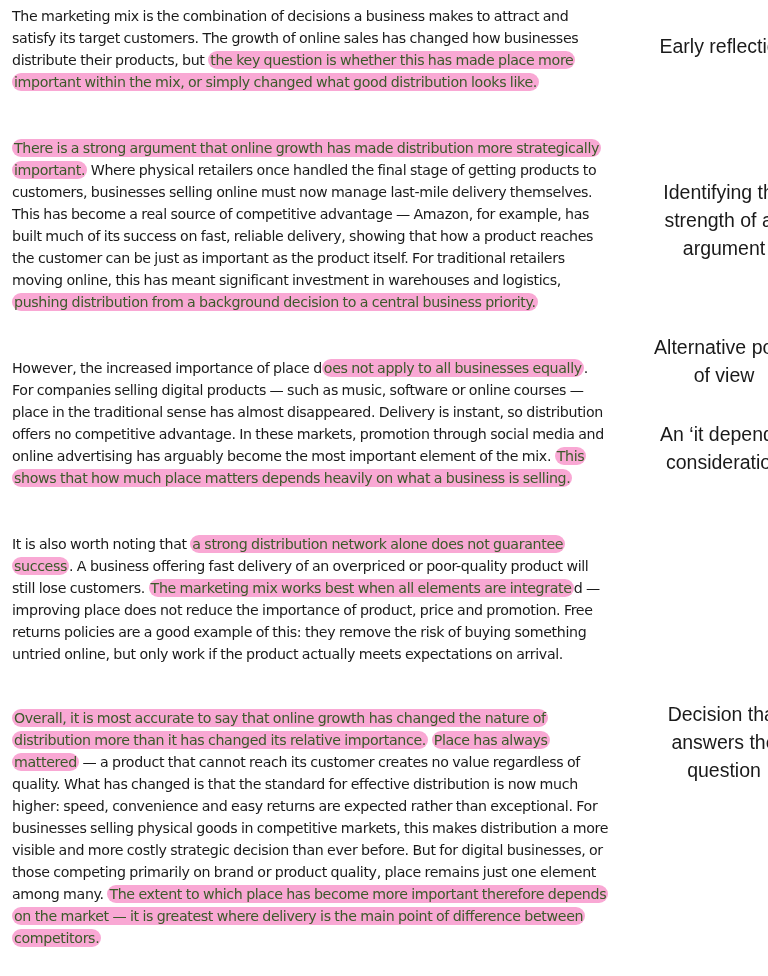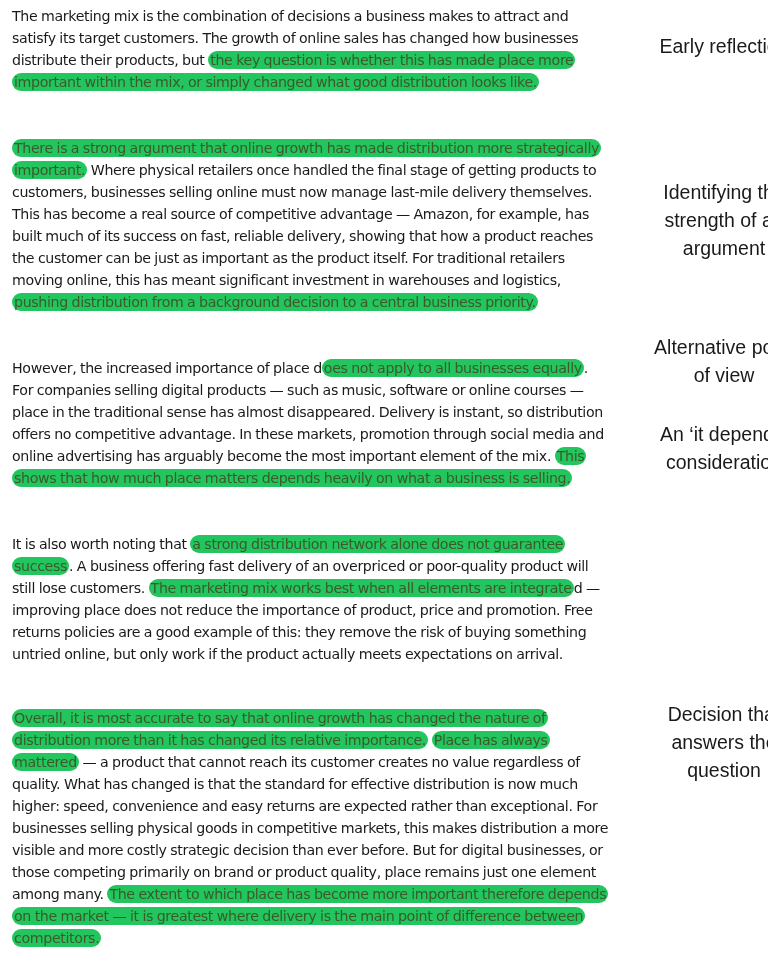--- a/index.html
+++ b/index.html
@@ -5,21 +5,21 @@
   html, body { margin: 0; padding: 0; background: #ffffff; }
   body { width: 768px; height: 976px; position: relative; overflow: hidden; }
   .essay {
     position: absolute; left: 12px; top: 5px; width: 600px;
     font-family: "DejaVu Sans", sans-serif;
     font-size: 14.2px; line-height: 22px; color: #1a1a1a;
     letter-spacing: -0.35px; word-spacing: -0.5px;
   }
   .para { margin: 0; }
   .hl {
-    background: #22c55e; color: #3b5a2a;
+    background: #f9a8d4; color: #3b5a2a;
     border-radius: 10px;
     box-decoration-break: clone; -webkit-box-decoration-break: clone;
     padding: 1px 2px;
   }
   .labels { position: absolute; left: 650px; width: 148px; top: 0; height: 860px; }
   .label {
     position: absolute; left: 0; width: 148px; text-align: center;
     font-family: "Liberation Sans", sans-serif; font-size: 19.5px; line-height: 28px; color: #1a1a1a;
   }
 </style>

